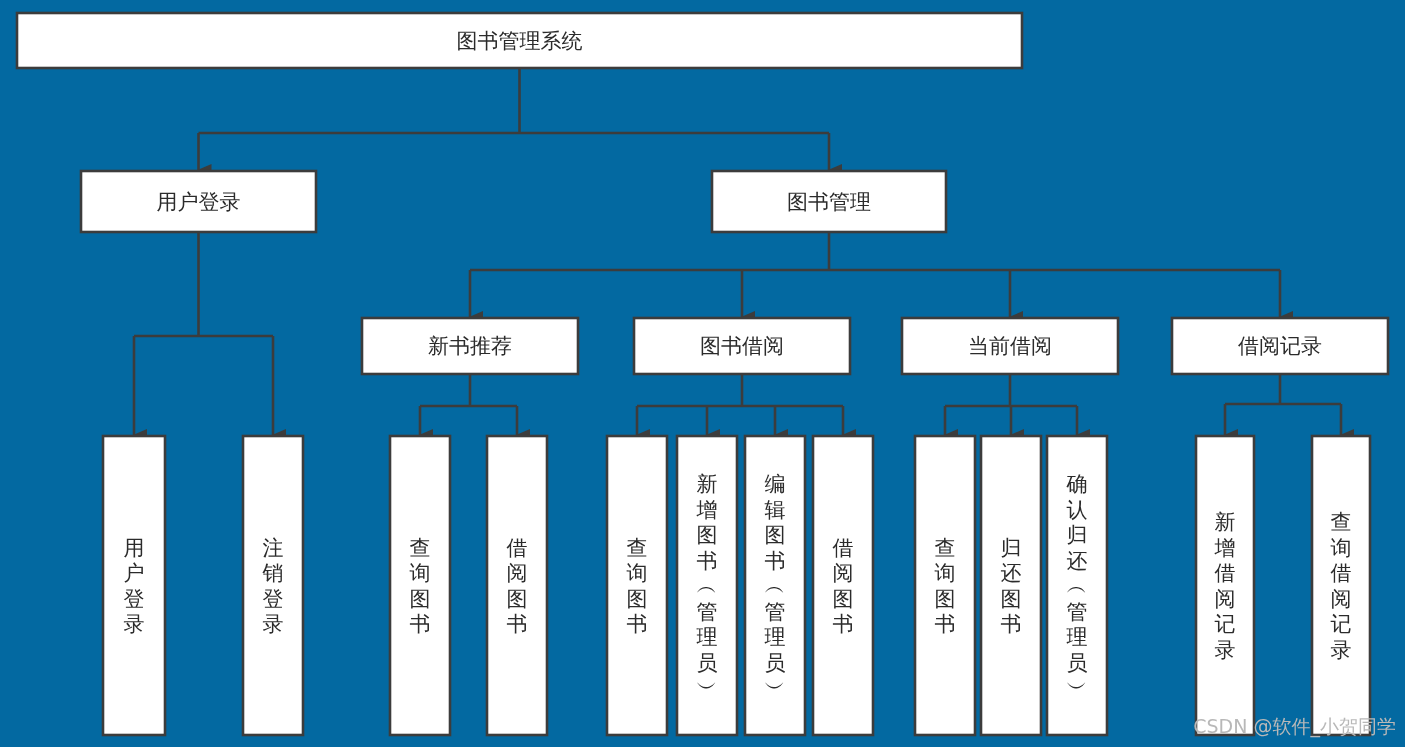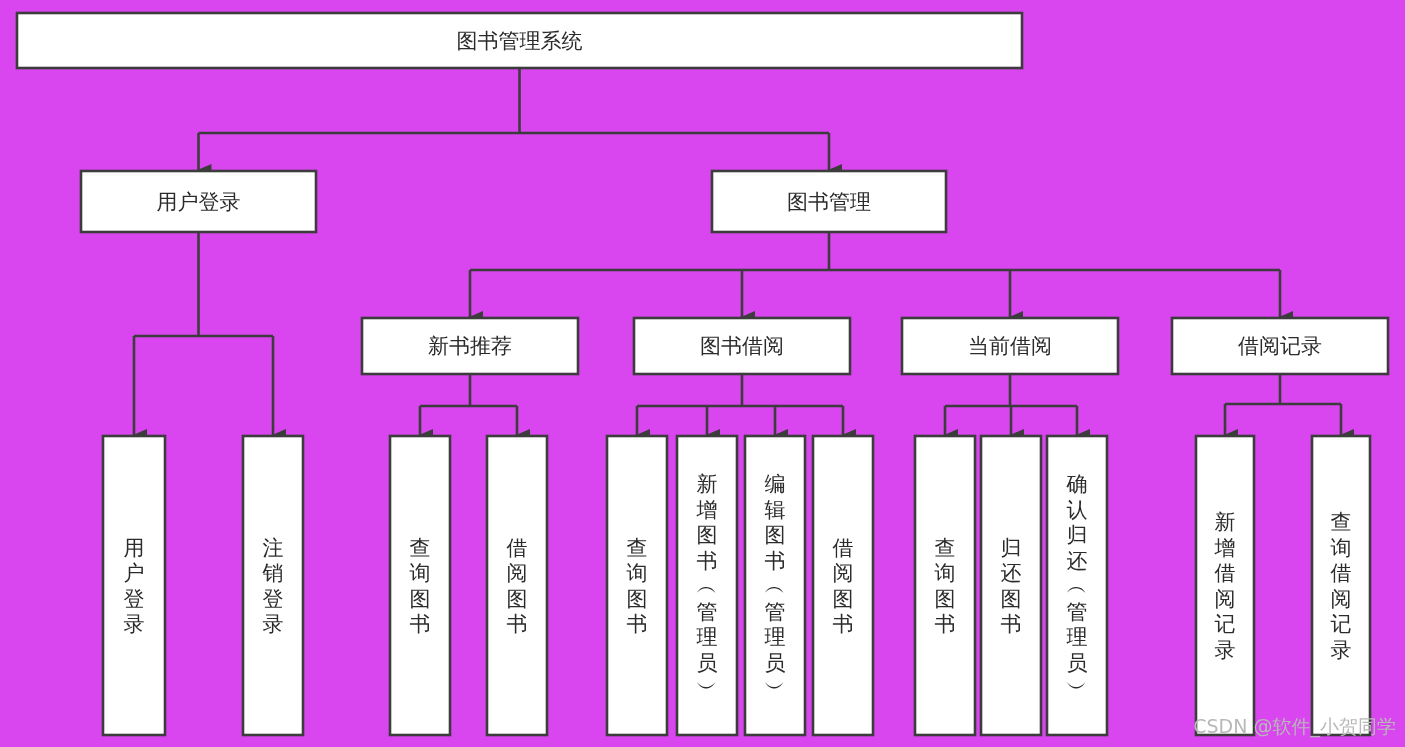--- a/index.html
+++ b/index.html
@@ -8,21 +8,21 @@
     padding: 0;
     background: #ffffff;
   }
   body {
     font-family: "DejaVu Sans", "Liberation Sans", sans-serif;
   }
   #diagram-root {
     position: relative;
     width: 1405px;
     height: 747px;
-    background: #d946ef;
+    background: #0369a1;
     overflow: hidden;
   }
   svg.diagram-canvas {
     position: absolute;
     left: 0;
     top: 0;
     width: 1405px;
     height: 747px;
     display: block;
   }

